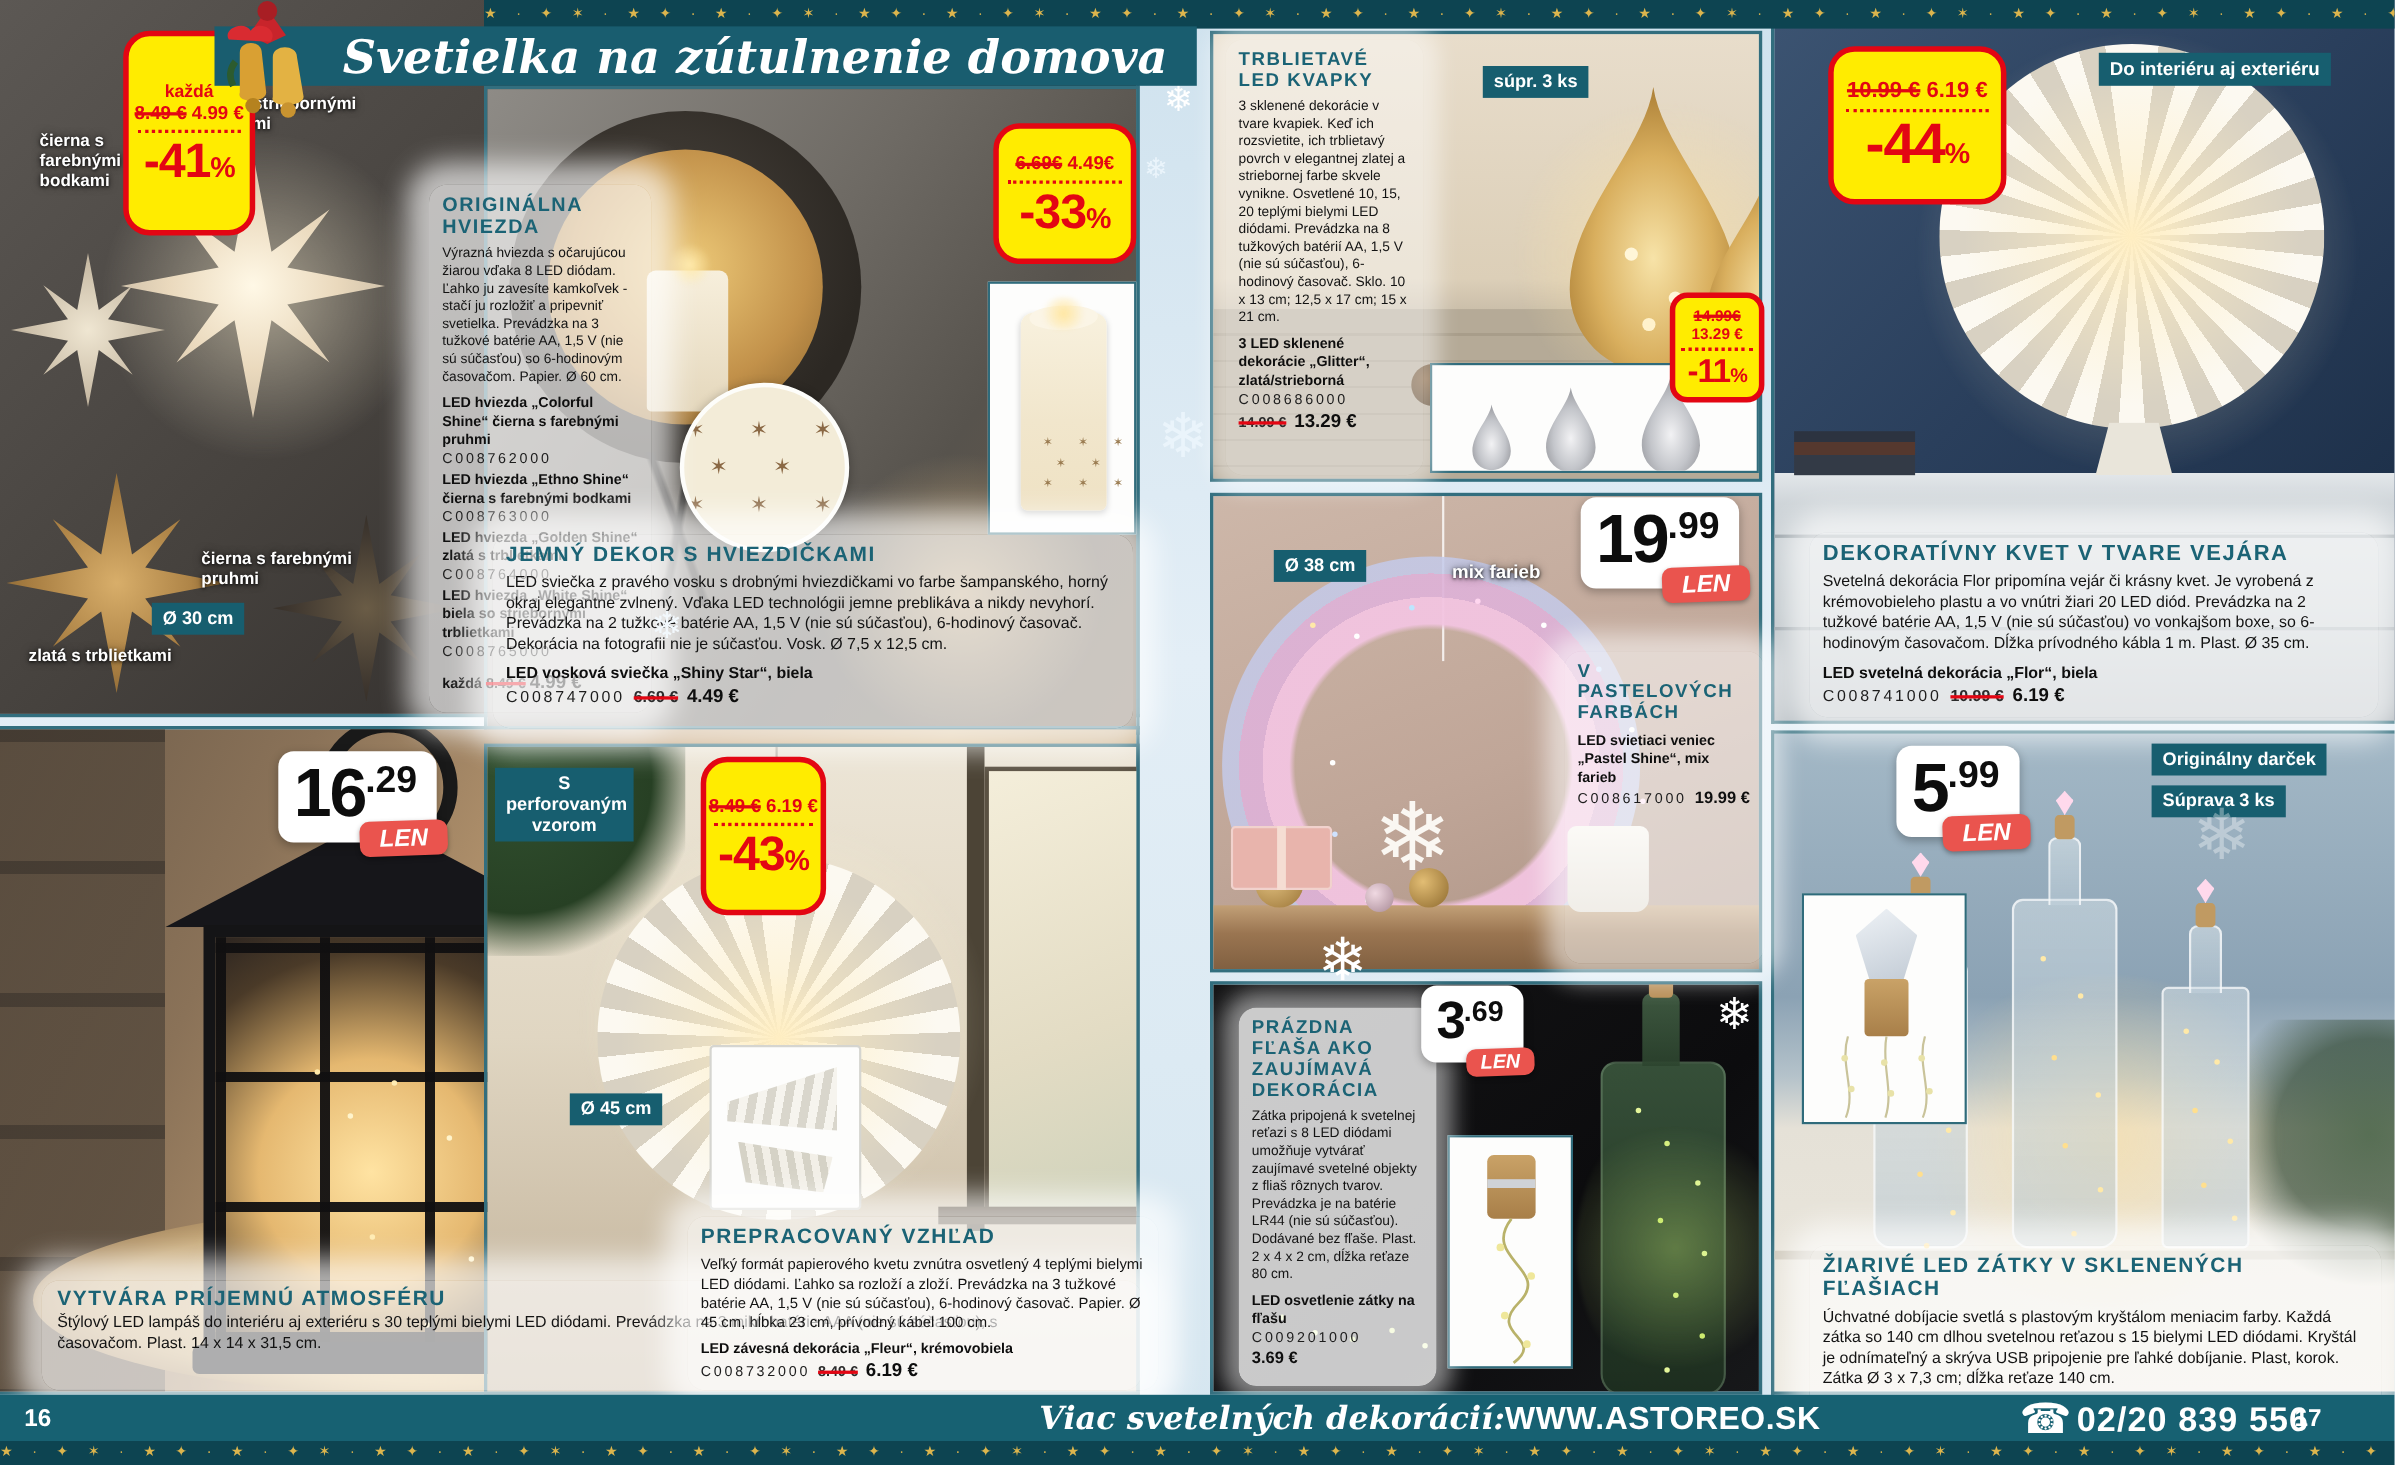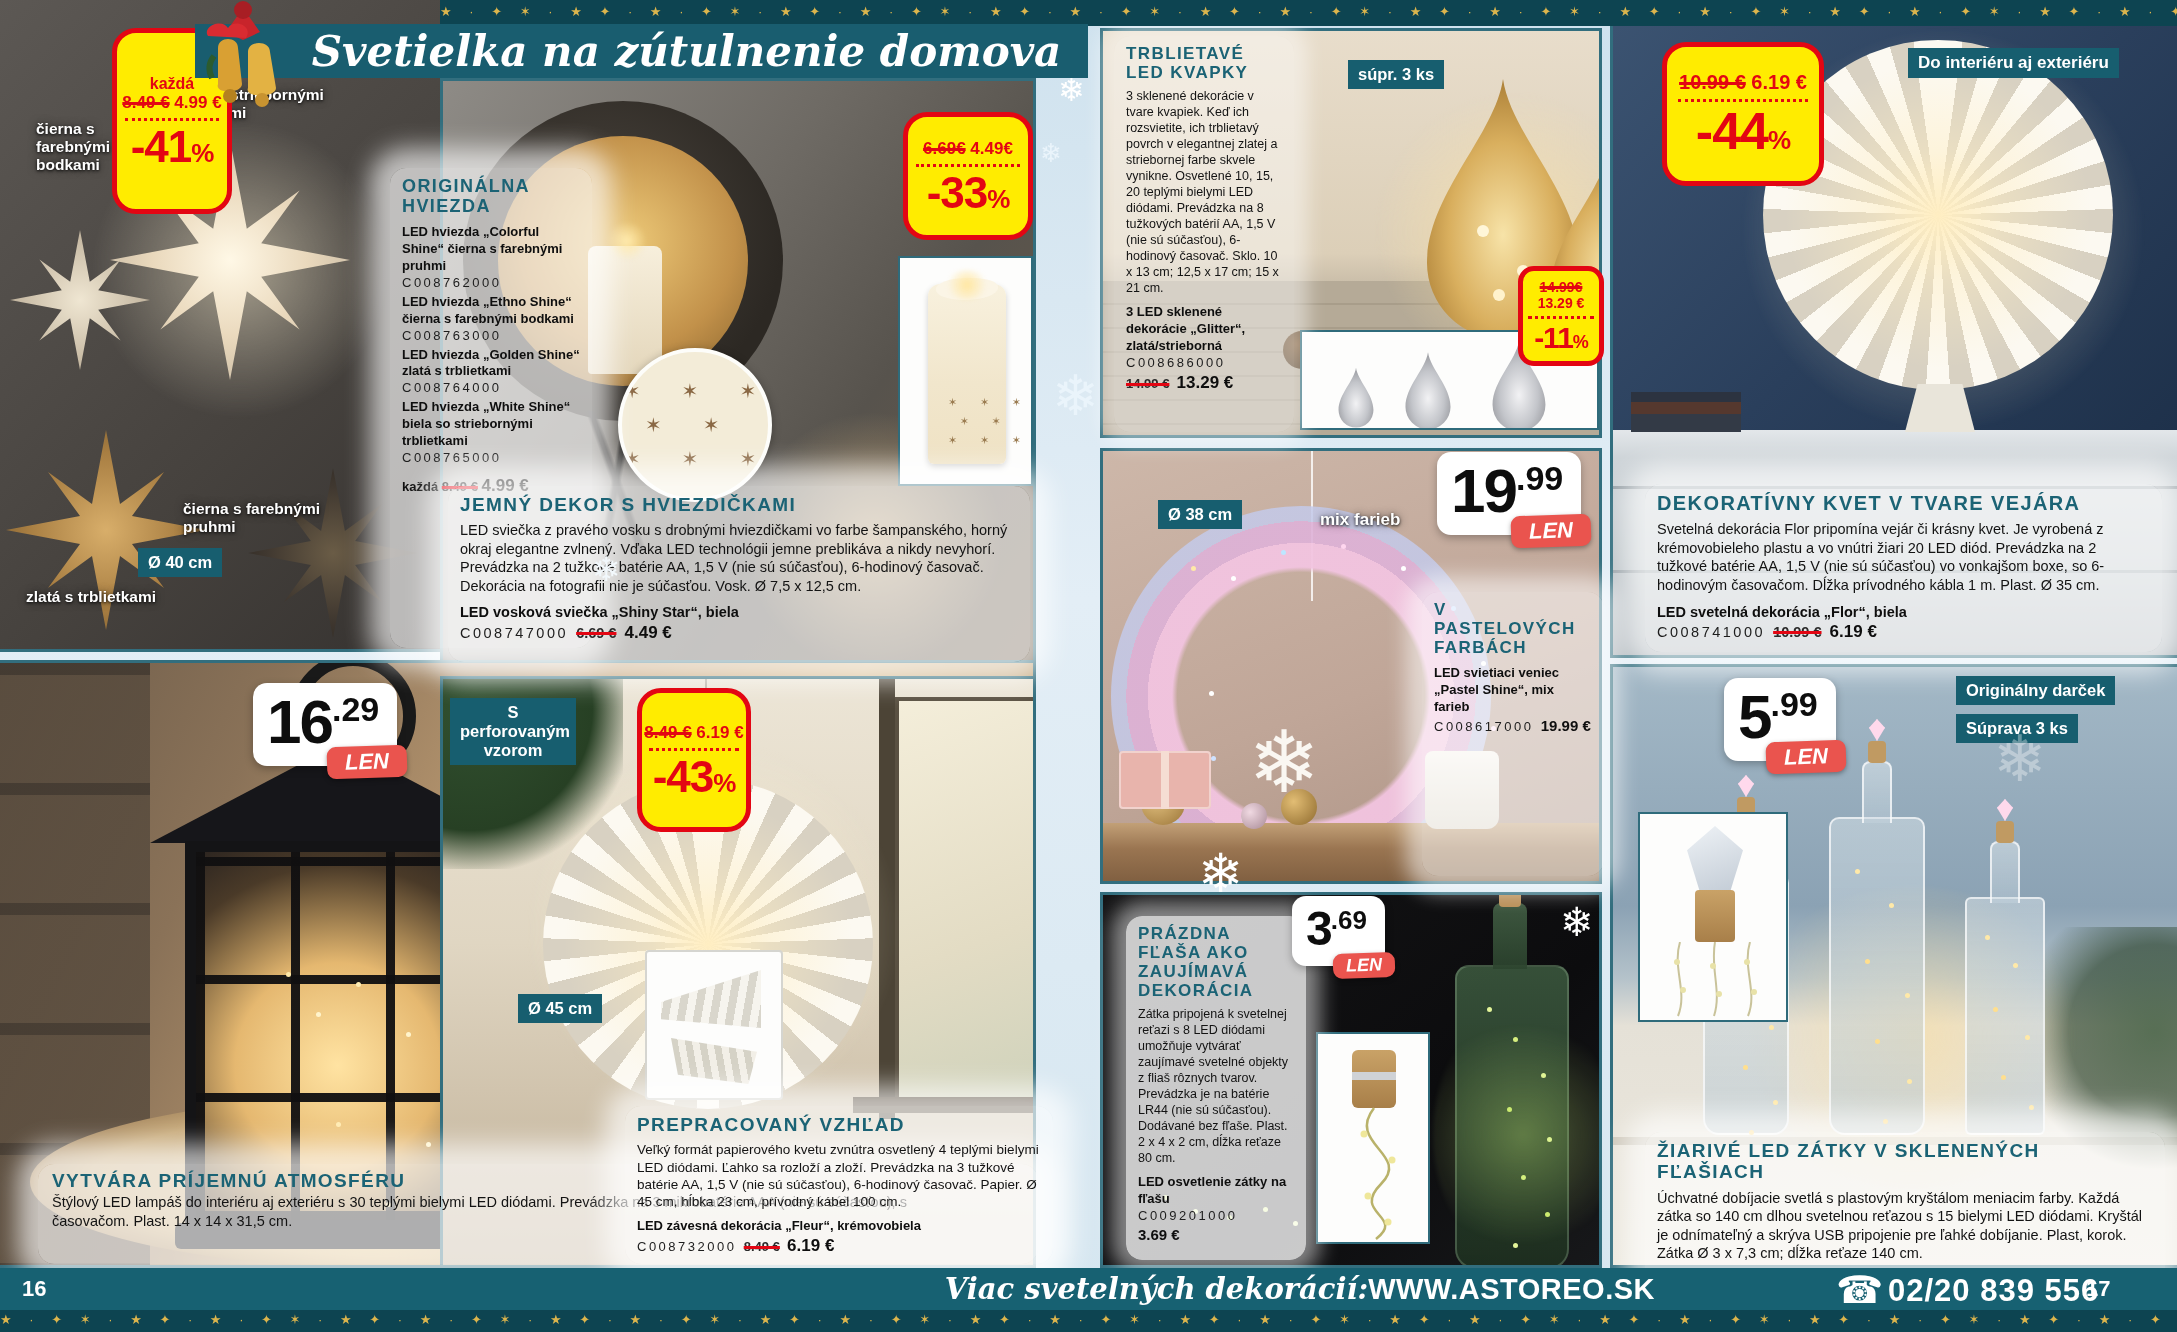--- a/index.html
+++ b/index.html
@@ -107,31 +107,32 @@
   <div class="glow" style="left:90px;top:120px;width:300px;height:300px;background:radial-gradient(circle,rgba(255,244,214,.5),rgba(255,244,214,0) 70%)"></div>
   <div class="star8" style="left:110px;top:140px;width:240px;height:240px;background:radial-gradient(circle,#fff8e6 0%,#ead9bd 45%,#b8ab97 100%)"></div>
   <div class="star8" style="left:10px;top:230px;width:140px;height:140px;background:radial-gradient(circle,#efe6d2 0%,#c9bca6 60%,#958a78 100%)"></div>
   <div class="star8" style="left:6px;top:430px;width:200px;height:200px;background:radial-gradient(circle,#d8ae6a 0%,#a87e42 55%,#6d5128 100%)"></div>
   <div class="star8" style="left:248px;top:468px;width:170px;height:170px;background:radial-gradient(circle,#6a5c46 0%,#403830 55%,#26211c 100%)"></div>
 </div>
 <div class="photo-label" style="left:168px;top:86px;width:160px">biela so striebornými trblietkami</div>
 <div class="photo-label" style="left:36px;top:120px;width:135px">čierna s farebnými bodkami</div>
 <div class="photo-label" style="left:183px;top:500px;width:150px">čierna s farebnými pruhmi</div>
 <div class="photo-label" style="left:26px;top:588px;width:200px">zlatá s trblietkami</div>
-<div class="teal-badge" style="left:138px;top:548px">Ø 40 cm</div>
+<div class="teal-badge" style="left:138px;top:548px">Ø 30 cm</div>
 
 <div class="disc-badge" style="left:112px;top:28px;width:120px;height:186px">
   <span class="qual">každá</span>
   <span class="line1"><span class="bold-old">8.49 €</span> <span>4.99 €</span></span>
   <span class="sep"></span>
   <span class="pct"><span>-41</span><small>%</small></span>
 </div>
 
 <div class="text-overlay" style="left:390px;top:168px;width:202px;height:480px">
   <div class="sec-title sm" style="font-size:18px">ORIGINÁLNA HVIEZDA</div>
+  <div class="body-text sm">Výrazná hviezda s očarujúcou žiarou vďaka 8 LED diódam. Ľahko ju zavesíte kamkoľvek - stačí ju rozložiť a pripevniť svetielka. Prevádzka na 3 tužkové batérie AA, 1,5 V (nie sú súčasťou) so 6-hodinovým časovačom. Papier. Ø 60 cm.</div>
   <div class="prod sm"><span>LED hviezda „Colorful Shine“</span> <span>čierna s farebnými pruhmi</span><br><span class="code">C008762000</span></div>
   <div class="prod sm" style="margin-top:2px"><span>LED hviezda „Ethno Shine“</span> <span>čierna s farebnými bodkami</span><br><span class="code">C008763000</span></div>
   <div class="prod sm" style="margin-top:2px"><span>LED hviezda „Golden Shine“</span> <span>zlatá s trblietkami</span><br><span class="code">C008764000</span></div>
   <div class="prod sm" style="margin-top:2px"><span>LED hviezda „White Shine“</span> <span>biela so striebornými trblietkami</span><br><span class="code">C008765000</span></div>
   <div class="prod sm"><span>každá</span> <span class="oldp">8.49 €</span> <span class="newp">4.99 €</span></div>
 </div>
 
 <div class="photo-panel" style="left:440px;top:78px;width:596px;height:590px;background:linear-gradient(125deg,#8e8b86 0%,#6e6a64 40%,#57534d 65%,#6b5a46 100%)">
   <div class="abs" style="left:20px;top:20px;width:320px;height:320px;border-radius:50%;background:radial-gradient(circle at 42% 40%,#4c463f 0%,#2c2823 70%)"></div>
   <div class="abs" style="left:55px;top:55px;width:250px;height:250px;border-radius:50%;background:radial-gradient(circle at 52% 42%,#ecc877 0%,#c2914a 55%,#7c5926 100%)"></div>

